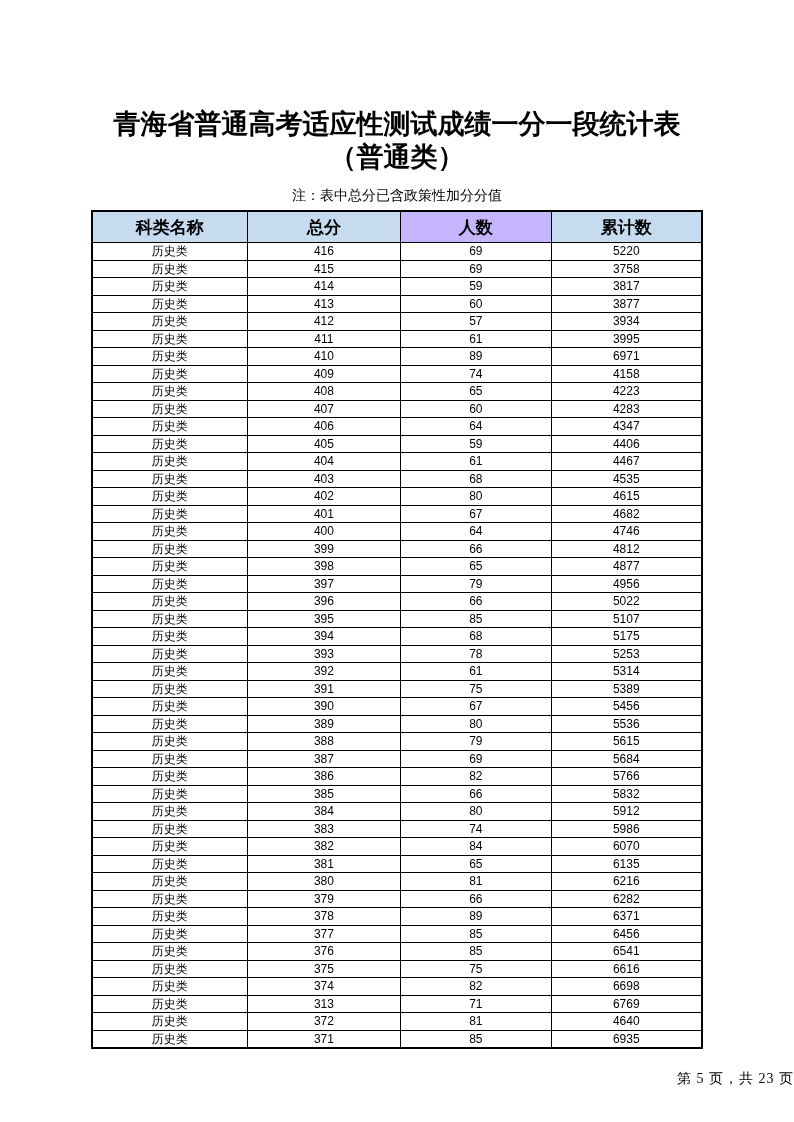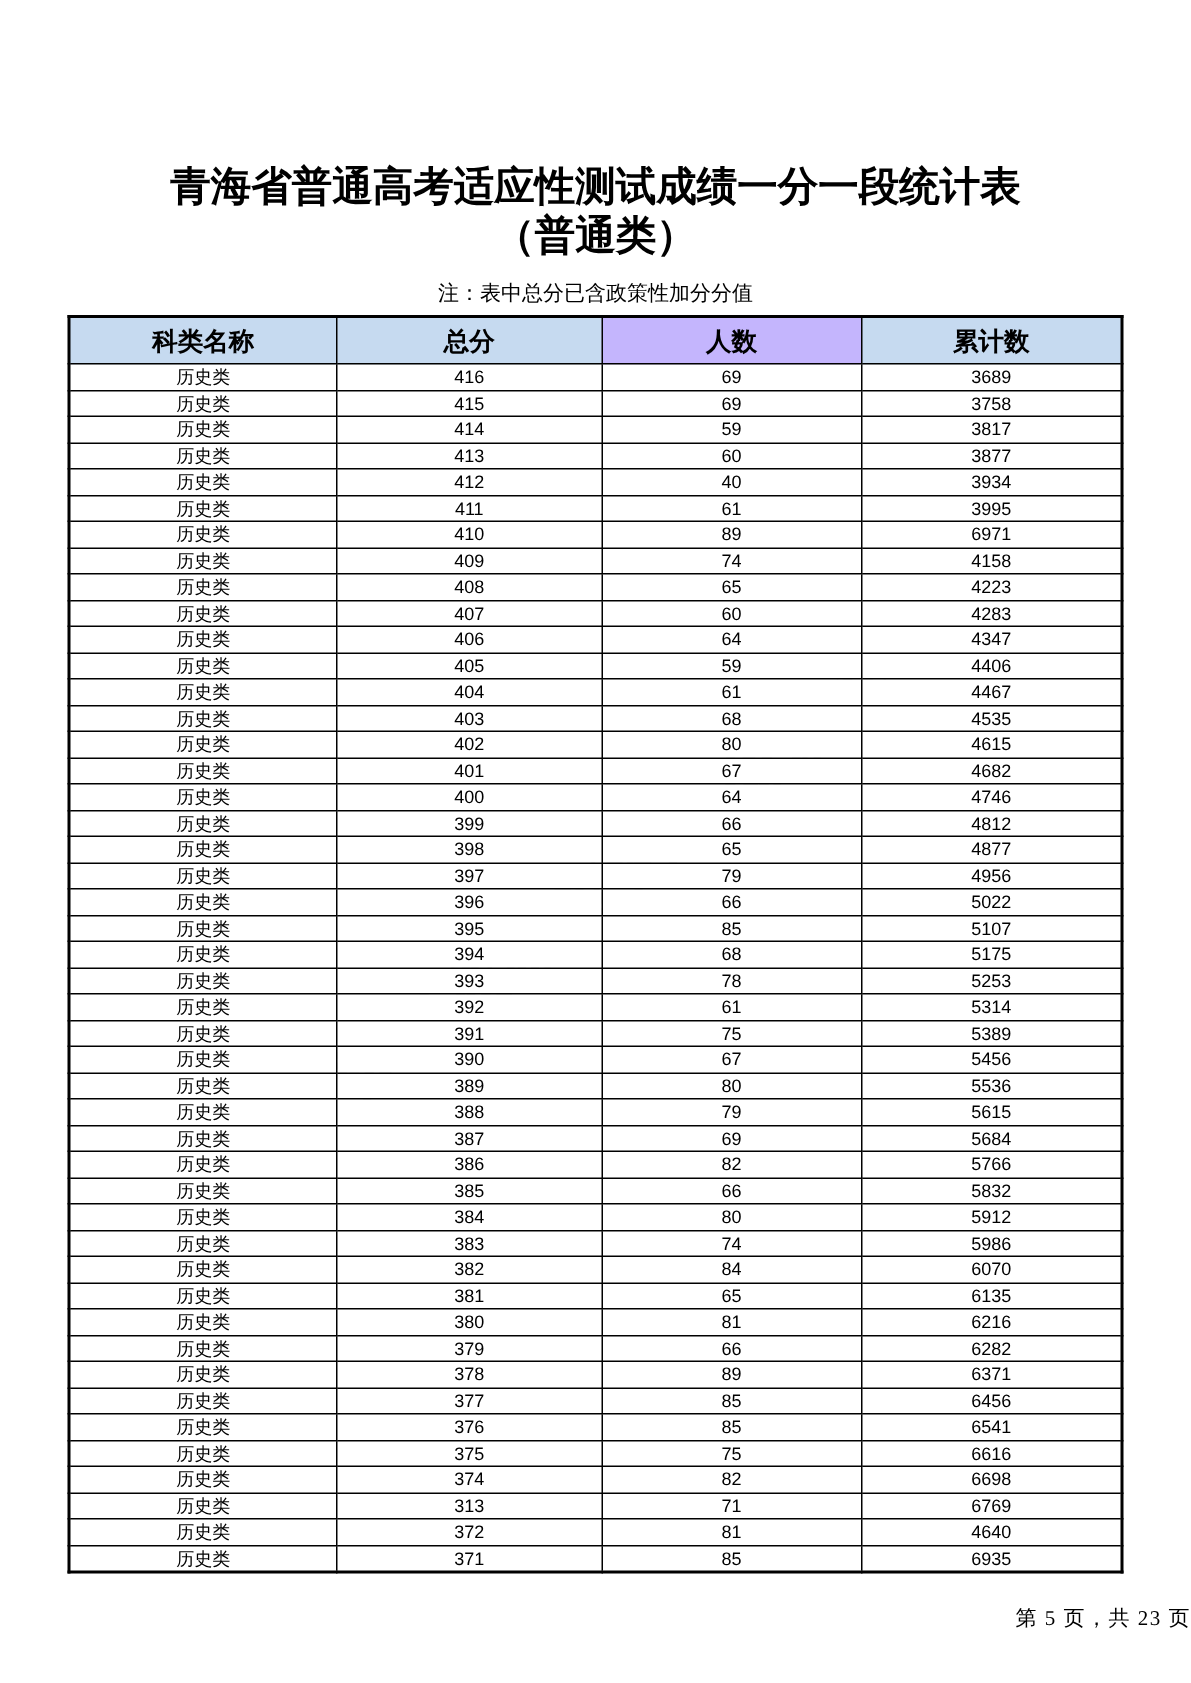--- a/index.html
+++ b/index.html
@@ -40,21 +40,21 @@
     line-height: 33px;
   }
   .note {
     margin-top: 13px;
     text-align: center;
     font-size: 14px;
   }
   table.score-table {
     border-collapse: collapse;
     margin: 5px auto 0 auto;
-    width: 704px;
+    width: 612px;
     table-layout: fixed;
   }
   table.score-table th {
     border: 1.5px solid #000;
     height: 30px;
     font-size: 17px;
     font-weight: bold;
     text-align: center;
     vertical-align: middle;
     padding: 0;
@@ -101,21 +101,21 @@
           <th style="width: 25.2%; background: rgb(198, 218, 240);">总分</th>
           <th style="width: 24.7%; background: #c4b5fd;">人数</th>
           <th style="width: 24.7%; background: rgb(198, 218, 240);">累计数</th>
         </tr>
       </thead>
       <tbody>
           <tr>
             <td>历史类</td>
             <td>416</td>
             <td>69</td>
-            <td>3689</td>
+            <td>5220</td>
           </tr>
           <tr>
             <td>历史类</td>
             <td>415</td>
             <td>69</td>
             <td>3758</td>
           </tr>
           <tr>
             <td>历史类</td>
             <td>414</td>
@@ -124,21 +124,21 @@
           </tr>
           <tr>
             <td>历史类</td>
             <td>413</td>
             <td>60</td>
             <td>3877</td>
           </tr>
           <tr>
             <td>历史类</td>
             <td>412</td>
-            <td>40</td>
+            <td>57</td>
             <td>3934</td>
           </tr>
           <tr>
             <td>历史类</td>
             <td>411</td>
             <td>61</td>
             <td>3995</td>
           </tr>
           <tr>
             <td>历史类</td>

